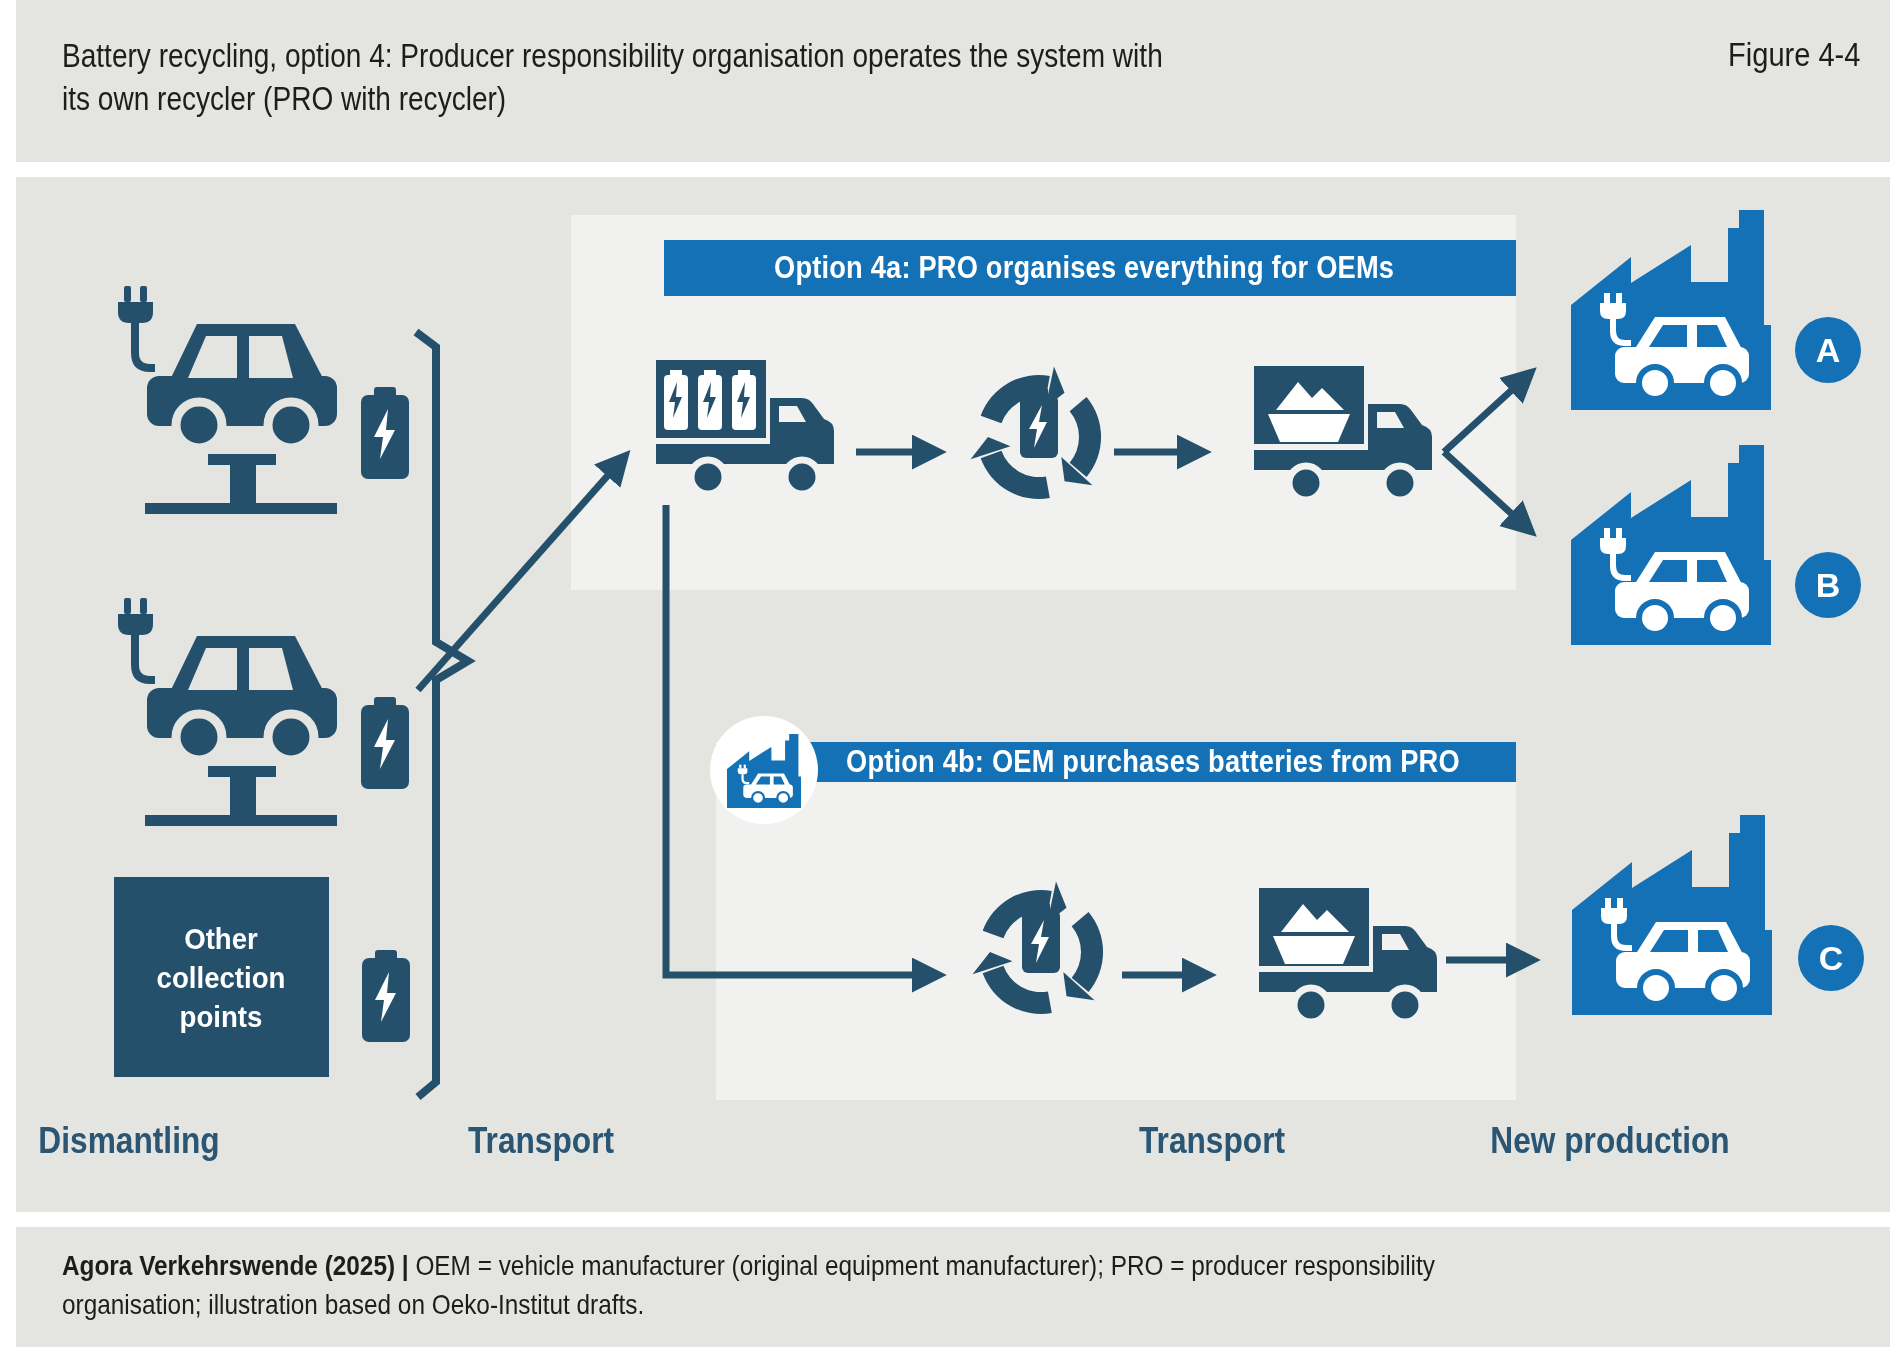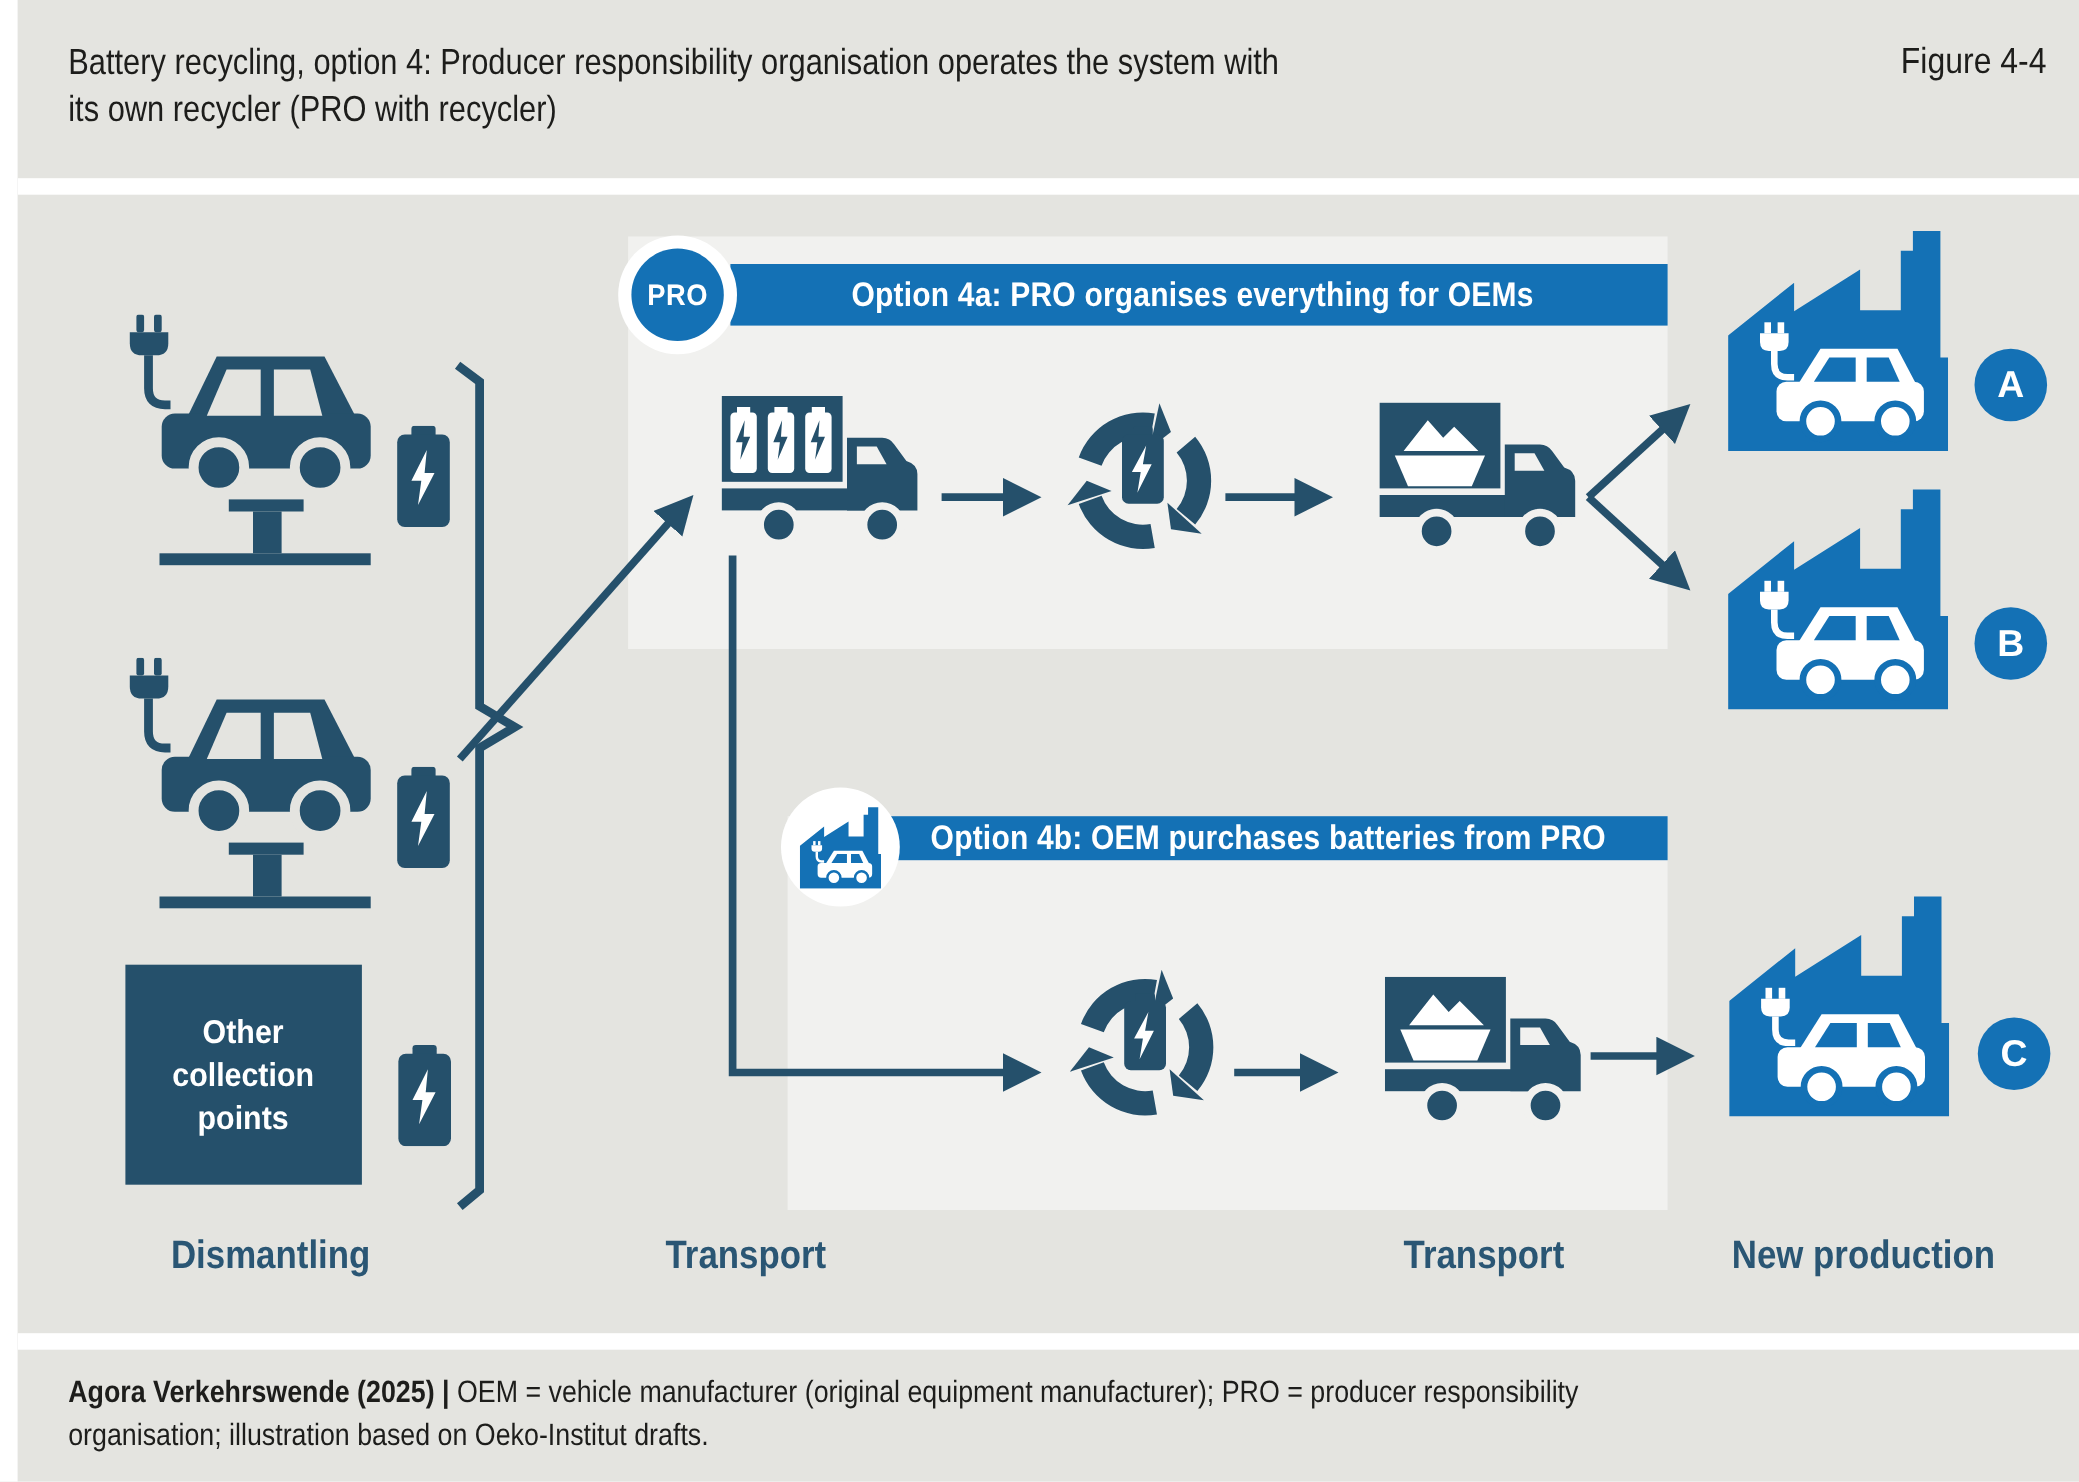--- a/index.html
+++ b/index.html
@@ -21,21 +21,21 @@
   .circle-blue{background:var(--blue);border-radius:50%;display:flex;align-items:center;justify-content:center;}
   .pro-text{color:var(--white);font-weight:700;font-size:27px;letter-spacing:.5px;transform:scaleX(.92);}
   .oem-badge-circle{width:66px;height:66px;background:var(--blue);border-radius:50%;
          display:flex;align-items:center;justify-content:center;}
   .oem-badge-circle span{color:var(--white);font-size:34px;font-weight:700;}
   
   .collection-box{background:var(--icon_dark);display:flex;align-items:center;justify-content:center;text-align:center;}
   .collection-box span{color:var(--white);font-size:30px;line-height:39px;font-weight:700;
          white-space:pre-line;transform:scaleX(.92);}
   
-  .stage{width:440px;margin-left:-220px;text-align:center;top:1120px;}
+  .stage{width:440px;margin-left:-220px;text-align:left;top:1120px;}
   .stage span{display:inline-block;color:var(--label_dark);font-size:36px;font-weight:700;
          white-space:nowrap;transform:scaleX(.88);}
   
   .footer-text{left:46px;top:1246px;width:1640px;font-size:28px;line-height:39px;color:var(--text);
          transform:scaleX(.87);transform-origin:left top;}
   .footer-text b{font-weight:700;}
   svg{display:block;}
 </style>
 </head>
 <body>
@@ -149,25 +149,20 @@
   <div class="abs panel" style="left:555px;top:215px;width:945px;height:375px"></div>
   <div class="abs panel" style="left:700px;top:742px;width:800px;height:358px"></div>
 
   <div class="abs banner" style="left:648px;top:240px;width:852px;height:56px;padding-left:110px;box-sizing:border-box">
     <span>Option 4a: PRO organises everything for OEMs</span>
   </div>
   <div class="abs banner" style="left:775px;top:742px;width:725px;height:40px;padding-left:55px;box-sizing:border-box">
     <span>Option 4b: OEM purchases batteries from PRO</span>
   </div>
 
-  <div class="abs circle-white" style="left:546px;top:214px;width:108px;height:108px">
-    <div class="circle-blue" style="width:84px;height:84px">
-      <span class="pro-text">PRO</span>
-    </div>
-  </div>
 
   <div class="abs circle-white" style="left:694px;top:716px;width:108px;height:108px">
     <svg width="74" height="76" viewBox="0 0 200 205">
       <use href="#sym-factory"></use>
     </svg>
   </div>
 
   <div class="abs" style="left:95px;top:286px">
     <svg width="230" height="228" viewBox="0 0 230 228">
         <use href="#sym-carlift"></use>

